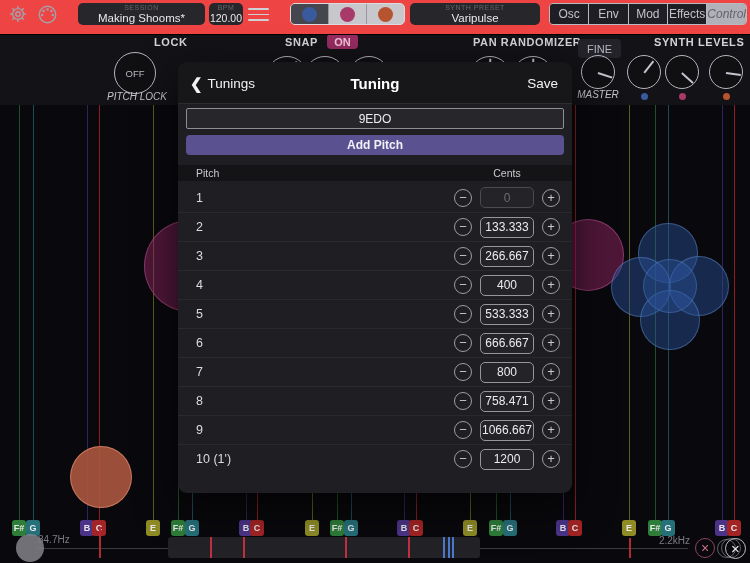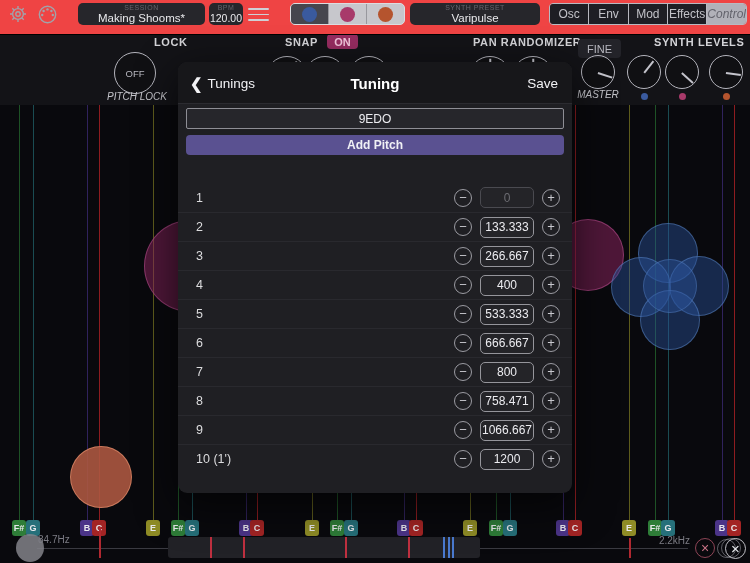--- a/index.html
+++ b/index.html
@@ -270,20 +270,24 @@
     <div class="modal-header">
       <div class="back-group">
         <span class="back-chevron">❮</span>
         <span class="back-text">Tunings</span>
       </div>
       <div class="modal-title">Tuning</div>
       <div class="save-btn">Save</div>
     </div>
     <div class="name-field">9EDO</div>
     <div class="add-btn">Add Pitch</div>
+    <div class="thead">
+      <div class="c1">Pitch</div>
+      <div class="c2">Cents</div>
+    </div>
     <div class="trows" id="tuning-rows">
         <div class="trow">
           <div class="row-pitch">1</div>
           <div class="stepper">−</div>
           <div class="cents-field disabled">0</div>
           <div class="stepper">+</div>
         </div>
         <div class="trow">
           <div class="row-pitch">2</div>
           <div class="stepper">−</div>

